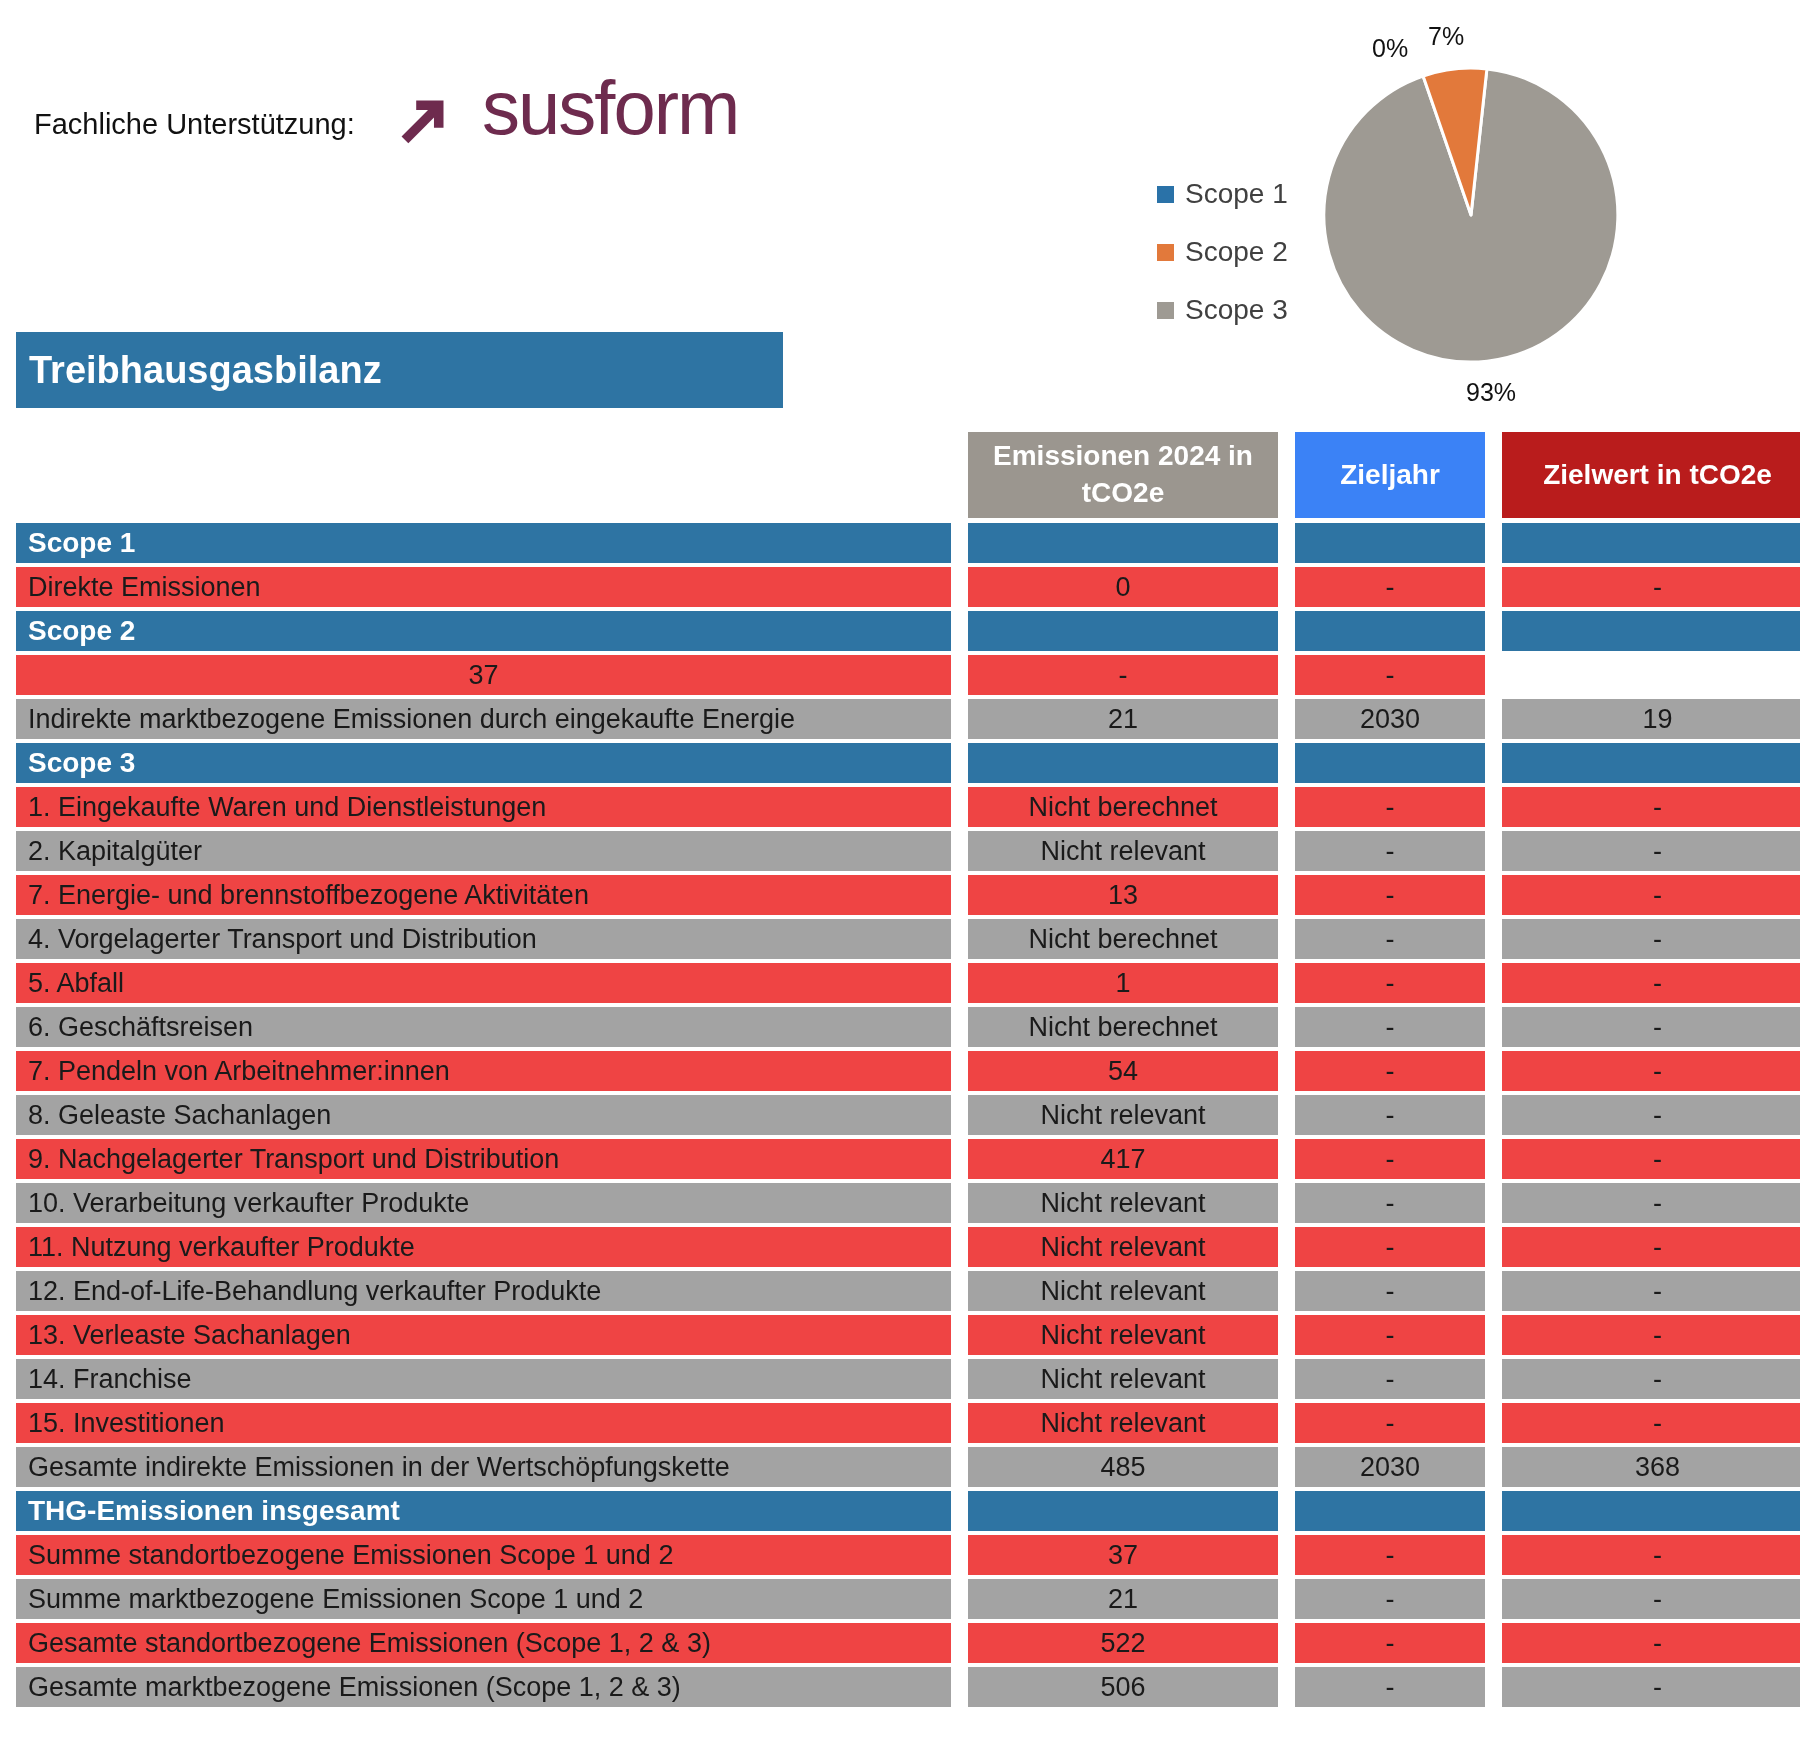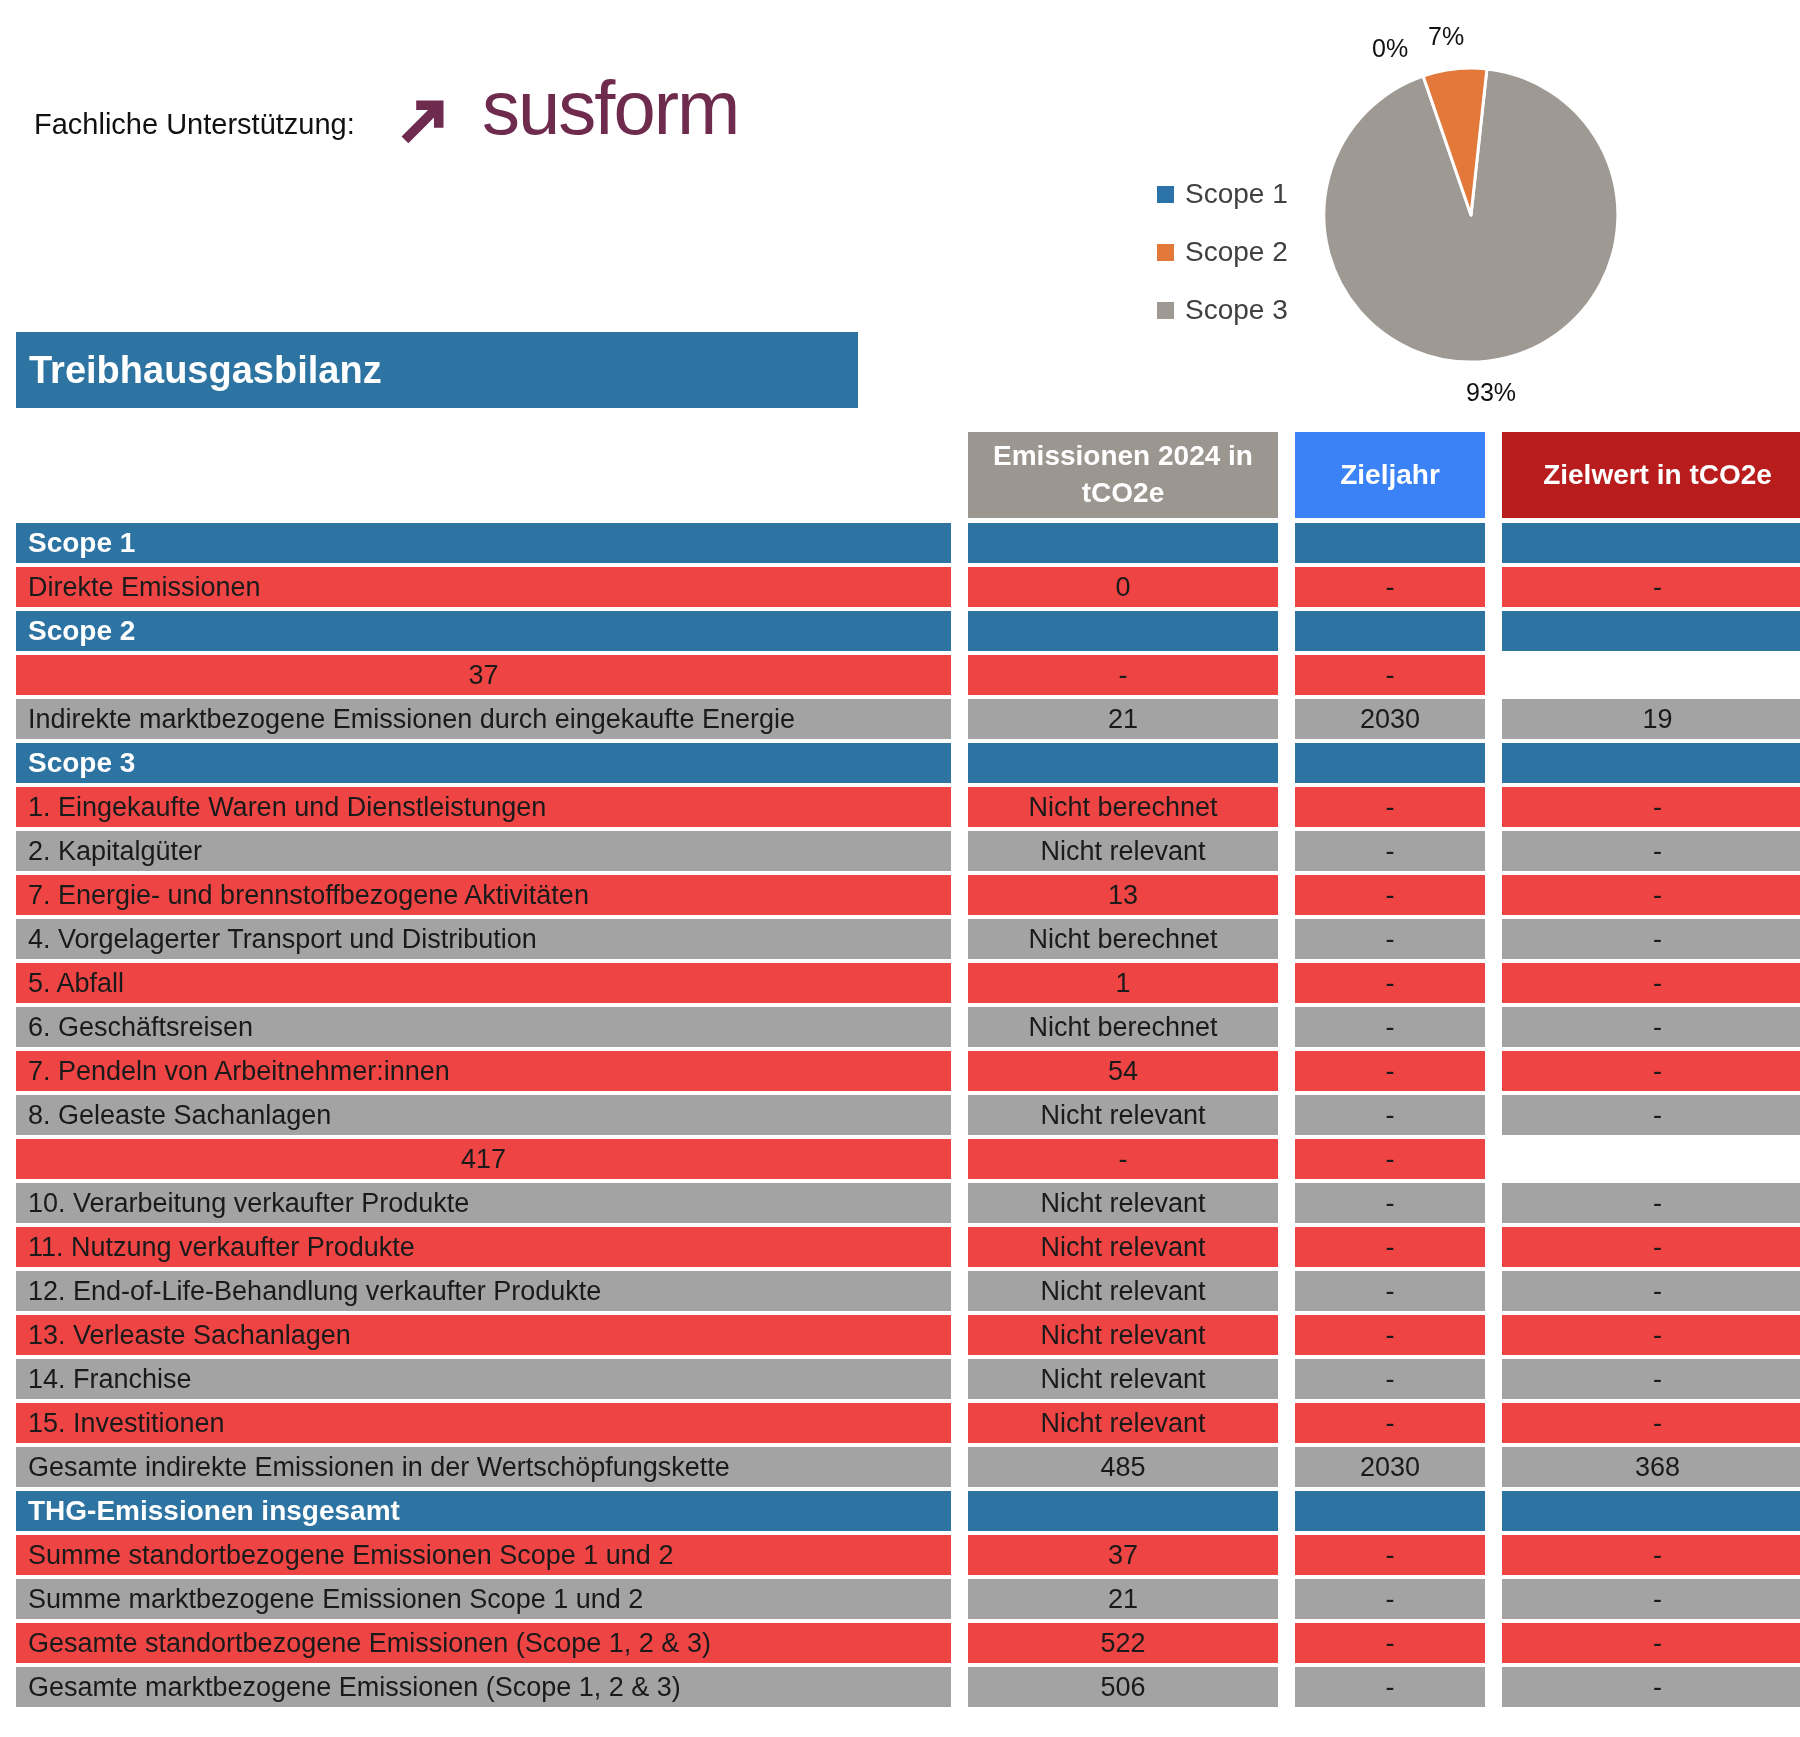--- a/index.html
+++ b/index.html
@@ -17,21 +17,21 @@
   .pie-label{position:absolute;font-size:25px;color:#111;}
   .pie-label-0{left:1372px;top:34px;}
   .pie-label-7{left:1428px;top:22px;}
   .pie-label-93{left:1466px;top:378px;}
   .legend{position:absolute;left:1157px;top:178px;display:flex;flex-direction:column;row-gap:26px;}
   .legend-item{display:flex;align-items:center;column-gap:11px;}
   .legend-swatch{width:17px;height:17px;flex:0 0 auto;}
   .legend-text{font-size:28px;color:#404040;}
   
   .title-bar{
-    position:absolute;left:16px;top:332px;width:842px;height:76px;
+    position:absolute;left:16px;top:332px;width:767px;height:76px;
     display:flex;align-items:center;padding-left:13px;box-sizing:border-box;
     color:#fff;font-size:38px;font-weight:bold;
   }
   
   .table{position:absolute;left:16px;top:432px;width:1761px;}
   .trow{display:grid;grid-template-columns:935px 310px 190px 311px;column-gap:17px;margin-bottom:4px;}
   .trow .cell{height:40px;line-height:40px;box-sizing:border-box;overflow:hidden;white-space:nowrap;}
   .header-row{margin-bottom:5px;}
   .header-row .cell{
     height:86px;display:flex;align-items:center;justify-content:center;text-align:center;
@@ -173,20 +173,21 @@
     <div class="cell value-cell">-</div>
     <div class="cell value-cell">-</div>
   </div>
         <div class="trow dark">
     <div class="cell label-cell">8. Geleaste Sachanlagen</div>
     <div class="cell value-cell">Nicht relevant</div>
     <div class="cell value-cell">-</div>
     <div class="cell value-cell">-</div>
   </div>
         <div class="trow light">
+    <div class="cell label-cell">9. Nachgelagerter Transport und Distribution</div>
     <div class="cell value-cell">417</div>
     <div class="cell value-cell">-</div>
     <div class="cell value-cell">-</div>
   </div>
         <div class="trow dark">
     <div class="cell label-cell">10. Verarbeitung verkaufter Produkte</div>
     <div class="cell value-cell">Nicht relevant</div>
     <div class="cell value-cell">-</div>
     <div class="cell value-cell">-</div>
   </div>

